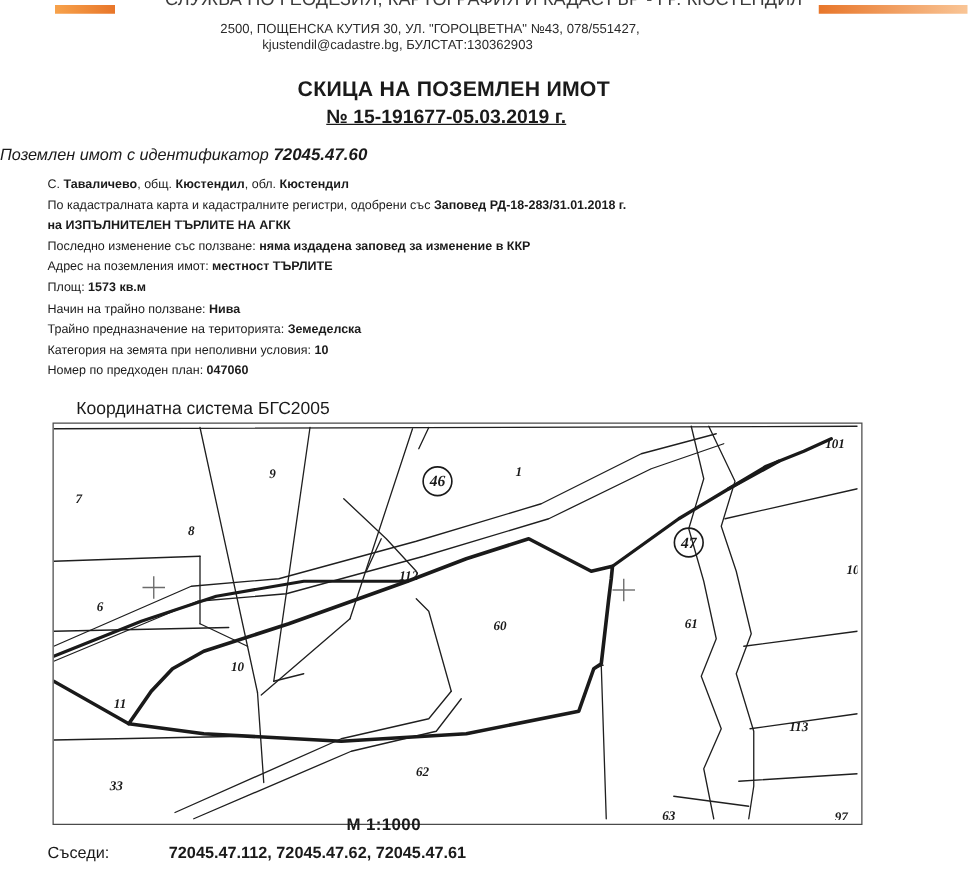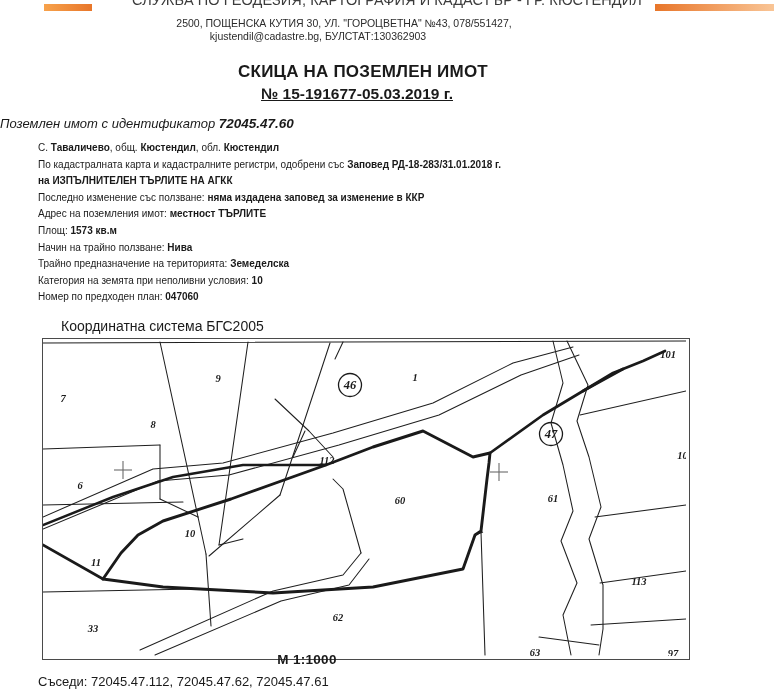--- a/index.html
+++ b/index.html
@@ -140,21 +140,21 @@
     letter-spacing: .3px;
   }
 
   
   .neighbours {
     position: absolute;
     left: 38px; top: 674px;
     font-size: 13px;
     white-space: nowrap;
   }
-  .neighbours b { font-weight: normal; }
+  .neighbours b { font-weight: bold; margin-left: 44px; }
 </style>
 </head>
 <body>
 
 <div class="page">
 
   <div class="rule-left"></div>
   <div class="rule-right"></div>
 
   <div class="inst-title">СЛУЖБА ПО ГЕОДЕЗИЯ, КАРТОГРАФИЯ И КАДАСТЪР - ГР. КЮСТЕНДИЛ</div>

